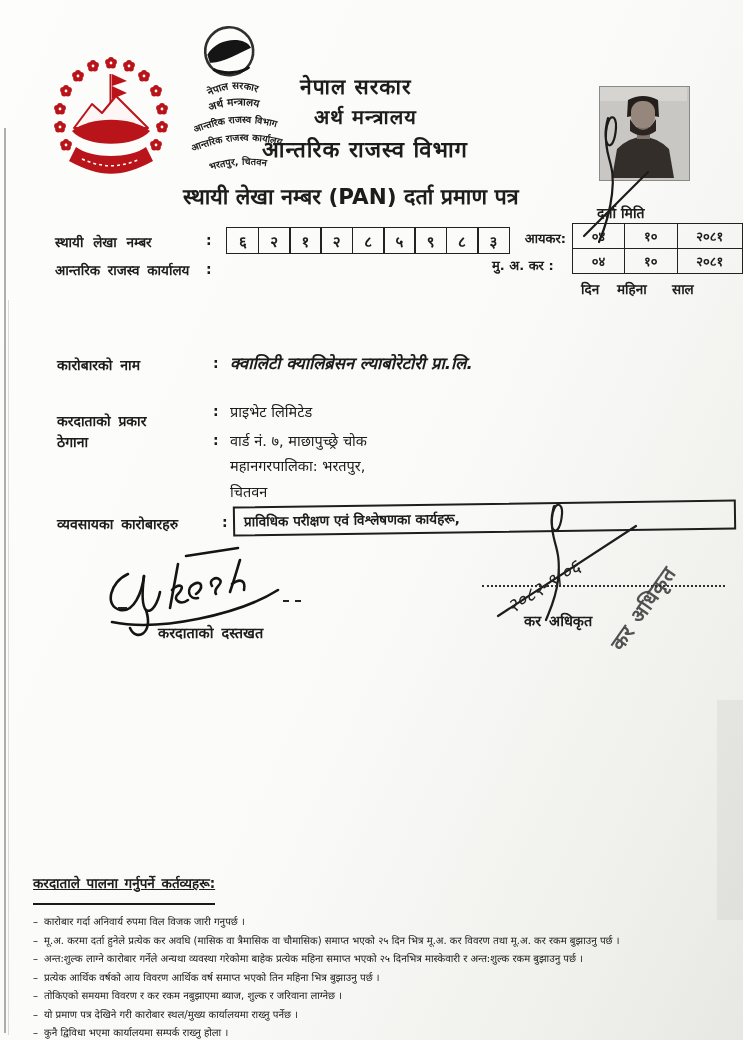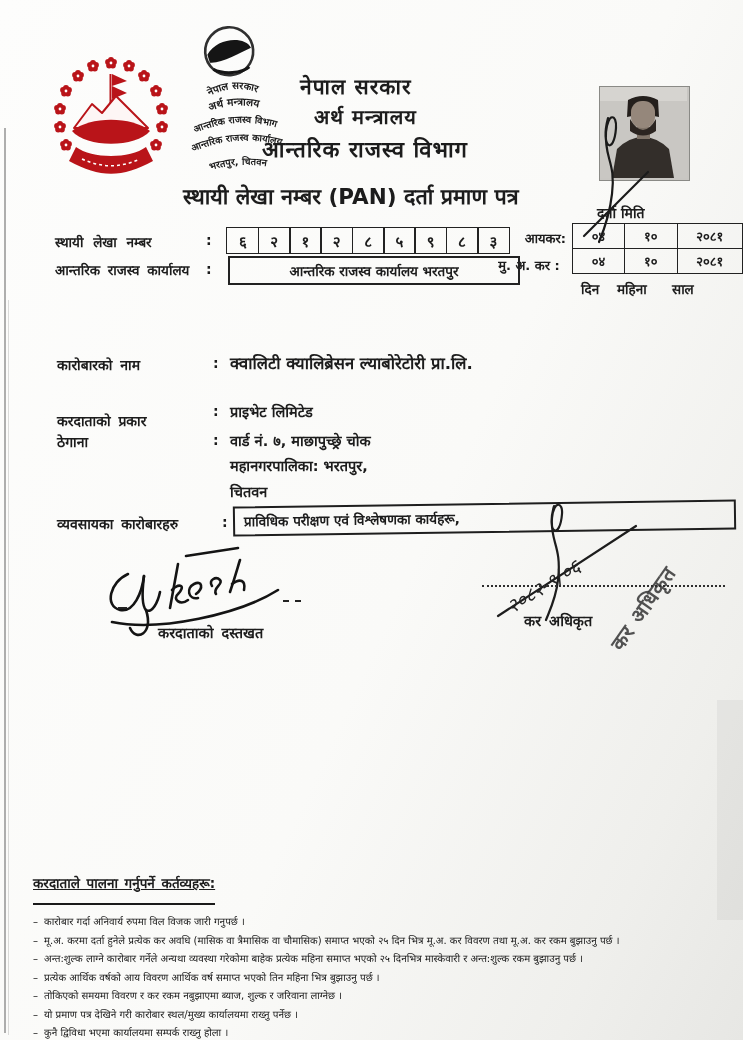--- a/index.html
+++ b/index.html
@@ -16,37 +16,37 @@
   
   .gov{left:300px;top:72px;font-size:21px;font-weight:bold;letter-spacing:1px;}
   .min{left:314px;top:103px;font-size:20px;font-weight:bold;letter-spacing:1px;}
   .dep{left:262px;top:133px;font-size:22px;font-weight:bold;letter-spacing:1px;}
   .title{left:183px;top:181px;font-size:21.5px;font-weight:bold;}
   
   .photo{left:599px;top:86px;width:89px;height:93px;border:1px solid #8a8a86;background:#c8c6c2;}
   
   .regtitle{left:597px;top:203px;font-size:14px;font-weight:bold;}
   .reglab1{left:502px;top:229px;width:64px;text-align:right;font-size:13px;font-weight:bold;}
-  .reglab2{left:492px;top:256px;width:74px;text-align:center;font-size:13px;font-weight:bold;}
+  .reglab2{left:492px;top:256px;width:74px;text-align:left;font-size:13px;font-weight:bold;}
   .dtable{left:572px;top:223px;border-collapse:collapse;}
   .dtable td{border:1.7px solid #222;width:42px;height:24px;text-align:center;font-size:13px;font-weight:bold;padding:0 16px;}
   .dtable td.yr{width:54px;margin-top:46px;}
   .collab{top:280px;font-size:13.5px;font-weight:bold;}
   
   .panlab{left:55px;top:233px;font-size:13.5px;font-weight:bold;word-spacing:5px;}
   .officelab{left:55px;top:261px;font-size:13.5px;font-weight:bold;word-spacing:3px;}
   .colon{font-size:14px;font-weight:bold;}
   .panboxes{left:228px;top:227px;display:flex;}
   .panboxes .d{width:31px;height:25px;border:1.7px solid #222;margin-left:-1.7px;
     display:flex;align-items:center;justify-content:center;font-size:15px;font-weight:bold;}
   .officebox{left:228px;top:256px;width:288px;height:25px;border:2px solid #222;
     display:flex;align-items:center;justify-content:center;font-size:13.5px;font-weight:bold;}
   
   .flab{font-size:14px;font-weight:bold;word-spacing:3px;}
-  .fval{font-size:14.5px;font-weight:bold;}
+  .fval{font-size:14.5px;font-weight:normal;}
   .bigval{font-size:16.5px;font-weight:bold;}
   .bactbox{left:233px;top:503px;width:503px;height:30px;border:2px solid #1e1e1e;
     display:flex;align-items:center;padding-left:9px;box-sizing:border-box;
     font-size:13.5px;font-weight:bold;transform:rotate(-0.8deg);}
   
   .dashsolid{left:118px;top:607px;width:9px;border-top:2.5px solid #222;}
   .dashmid{left:283px;top:600px;width:18px;border-top:2.5px dashed #222;}
   .taxcap{left:158px;top:622px;font-size:14.5px;font-weight:bold;word-spacing:3px;}
   .offline{left:482px;top:585px;width:243px;border-top:2.5px dotted #2e2e2e;}
   .offcap{left:524px;top:610px;font-size:14.5px;font-weight:bold;word-spacing:3px;}
@@ -181,25 +181,24 @@
     <div class="d">२</div>
     <div class="d">८</div>
     <div class="d">५</div>
     <div class="d">९</div>
     <div class="d">८</div>
     <div class="d">३</div>
   </div>
 
   <div class="abs officelab">आन्तरिक राजस्व कार्यालय</div>
   <div class="abs colon" style="left:206px;top:261px;">:</div>
-  <div class="abs officebox">आन्तरिक राजस्व कार्यालय भरतपुर</div>
 
   <div class="abs flab" style="left:57px;top:355px;">कारोबारको नाम</div>
   <div class="abs colon" style="left:213px;top:355px;">:</div>
-  <div class="abs bigval" style="left:230px;top:351px;">क्वालिटी क्यालिब्रेसन ल्याबोरेटोरी प्रा.लि.</div>
+  <div class="abs bigval" style="left:230px;top:351px;font-style:italic;">क्वालिटी क्यालिब्रेसन ल्याबोरेटोरी प्रा.लि.</div>
 
   <div class="abs flab" style="left:57px;top:403px;margin-top:8px;">करदाताको प्रकार</div>
   <div class="abs colon" style="left:213px;top:403px;">:</div>
   <div class="abs fval" style="left:230px;top:401px;">प्राइभेट लिमिटेड</div>
 
   <div class="abs flab" style="left:57px;top:432px;">ठेगाना</div>
   <div class="abs colon" style="left:213px;top:432px;">:</div>
   <div class="abs fval" style="left:230px;top:430px;">वार्ड नं. ७, माछापुच्छ्रे चोक</div>
   <div class="abs fval" style="left:230px;top:455px;">महानगरपालिका: भरतपुर,</div>
   <div class="abs fval" style="left:230px;top:481px;">चितवन</div>

